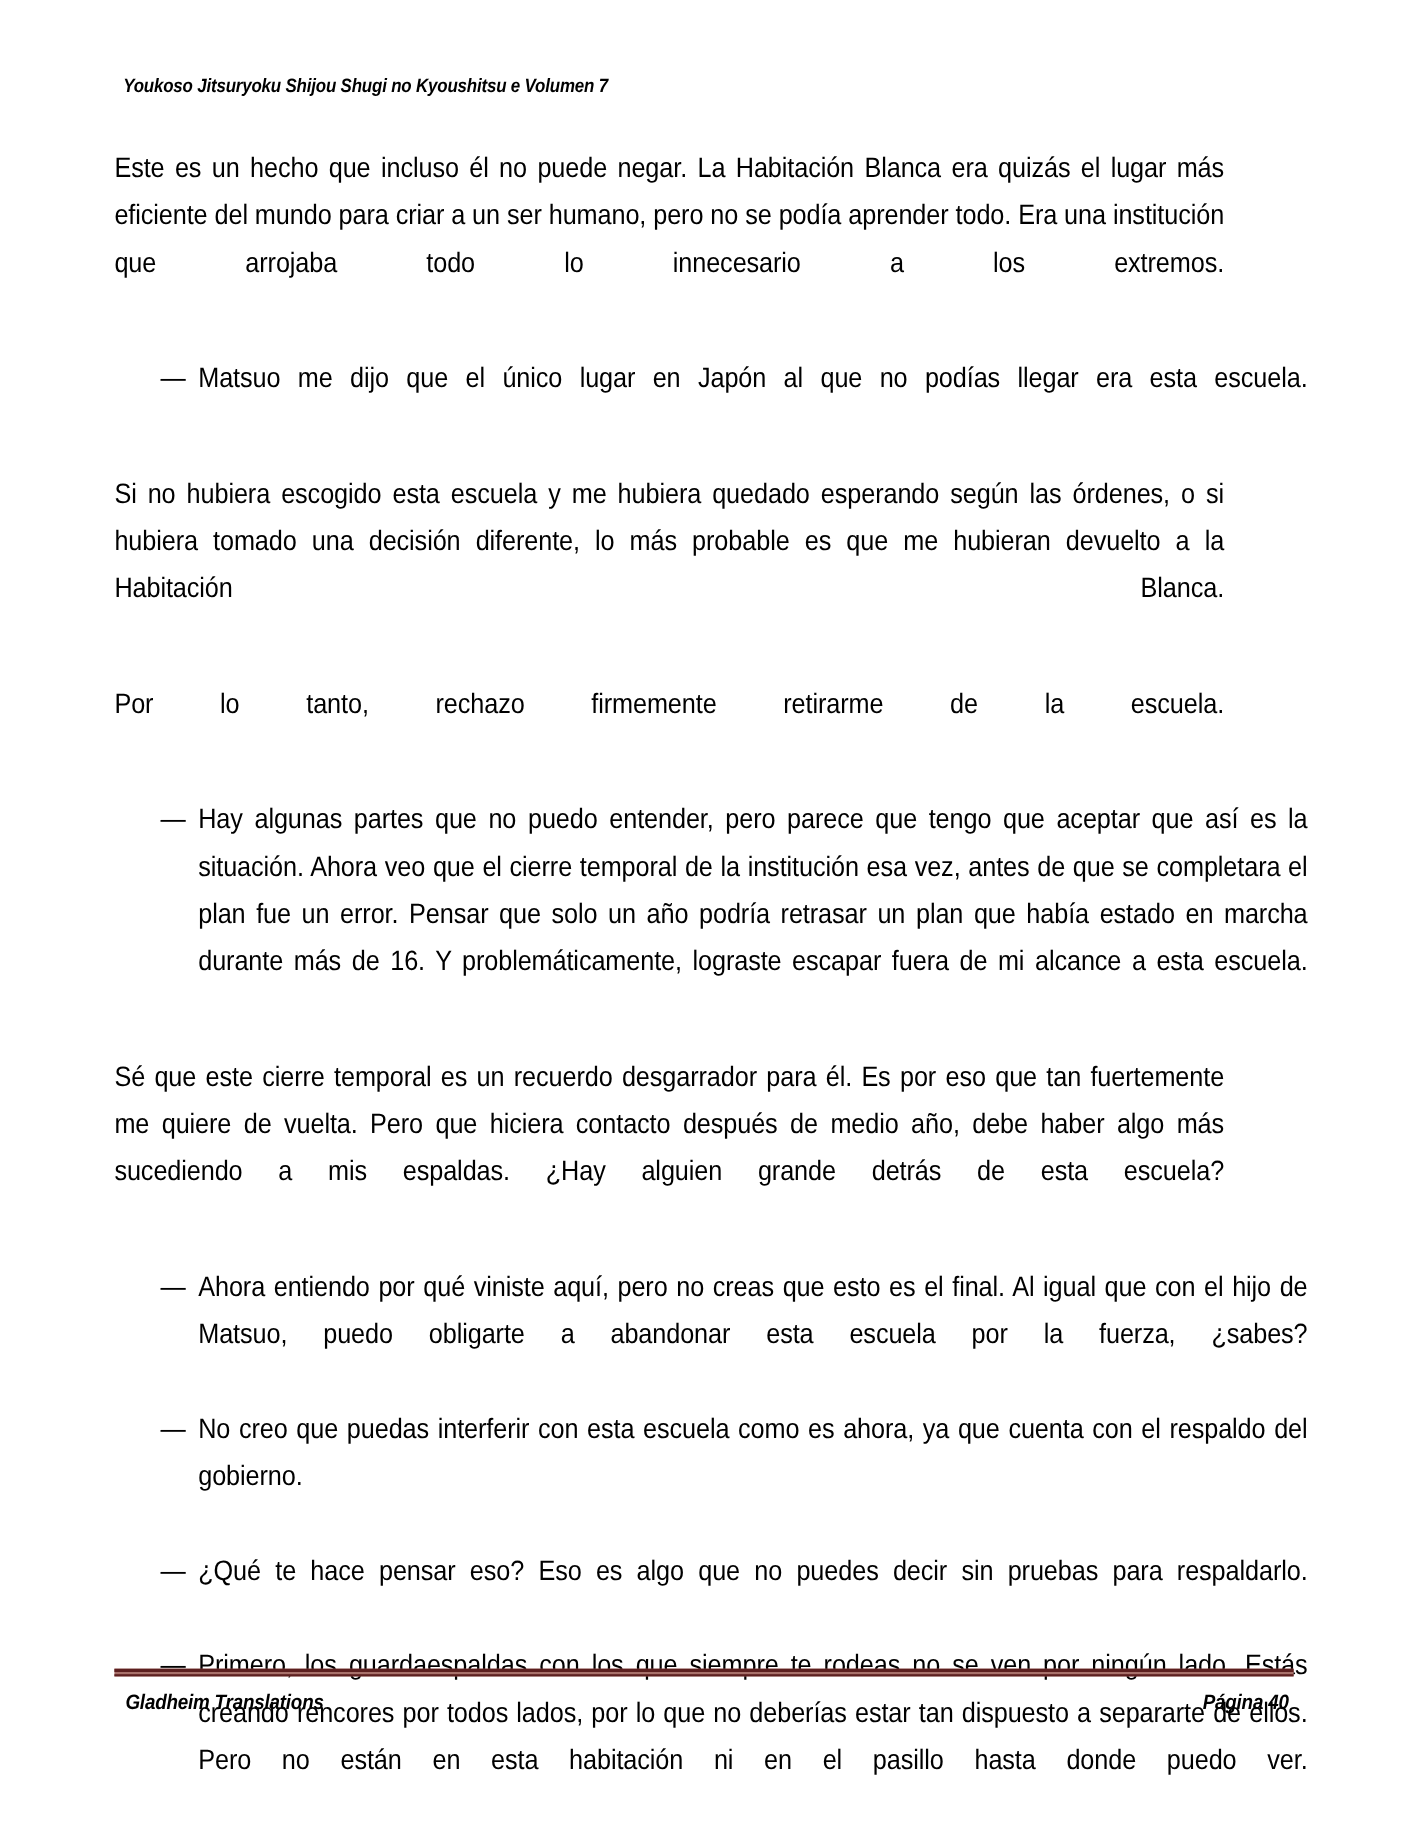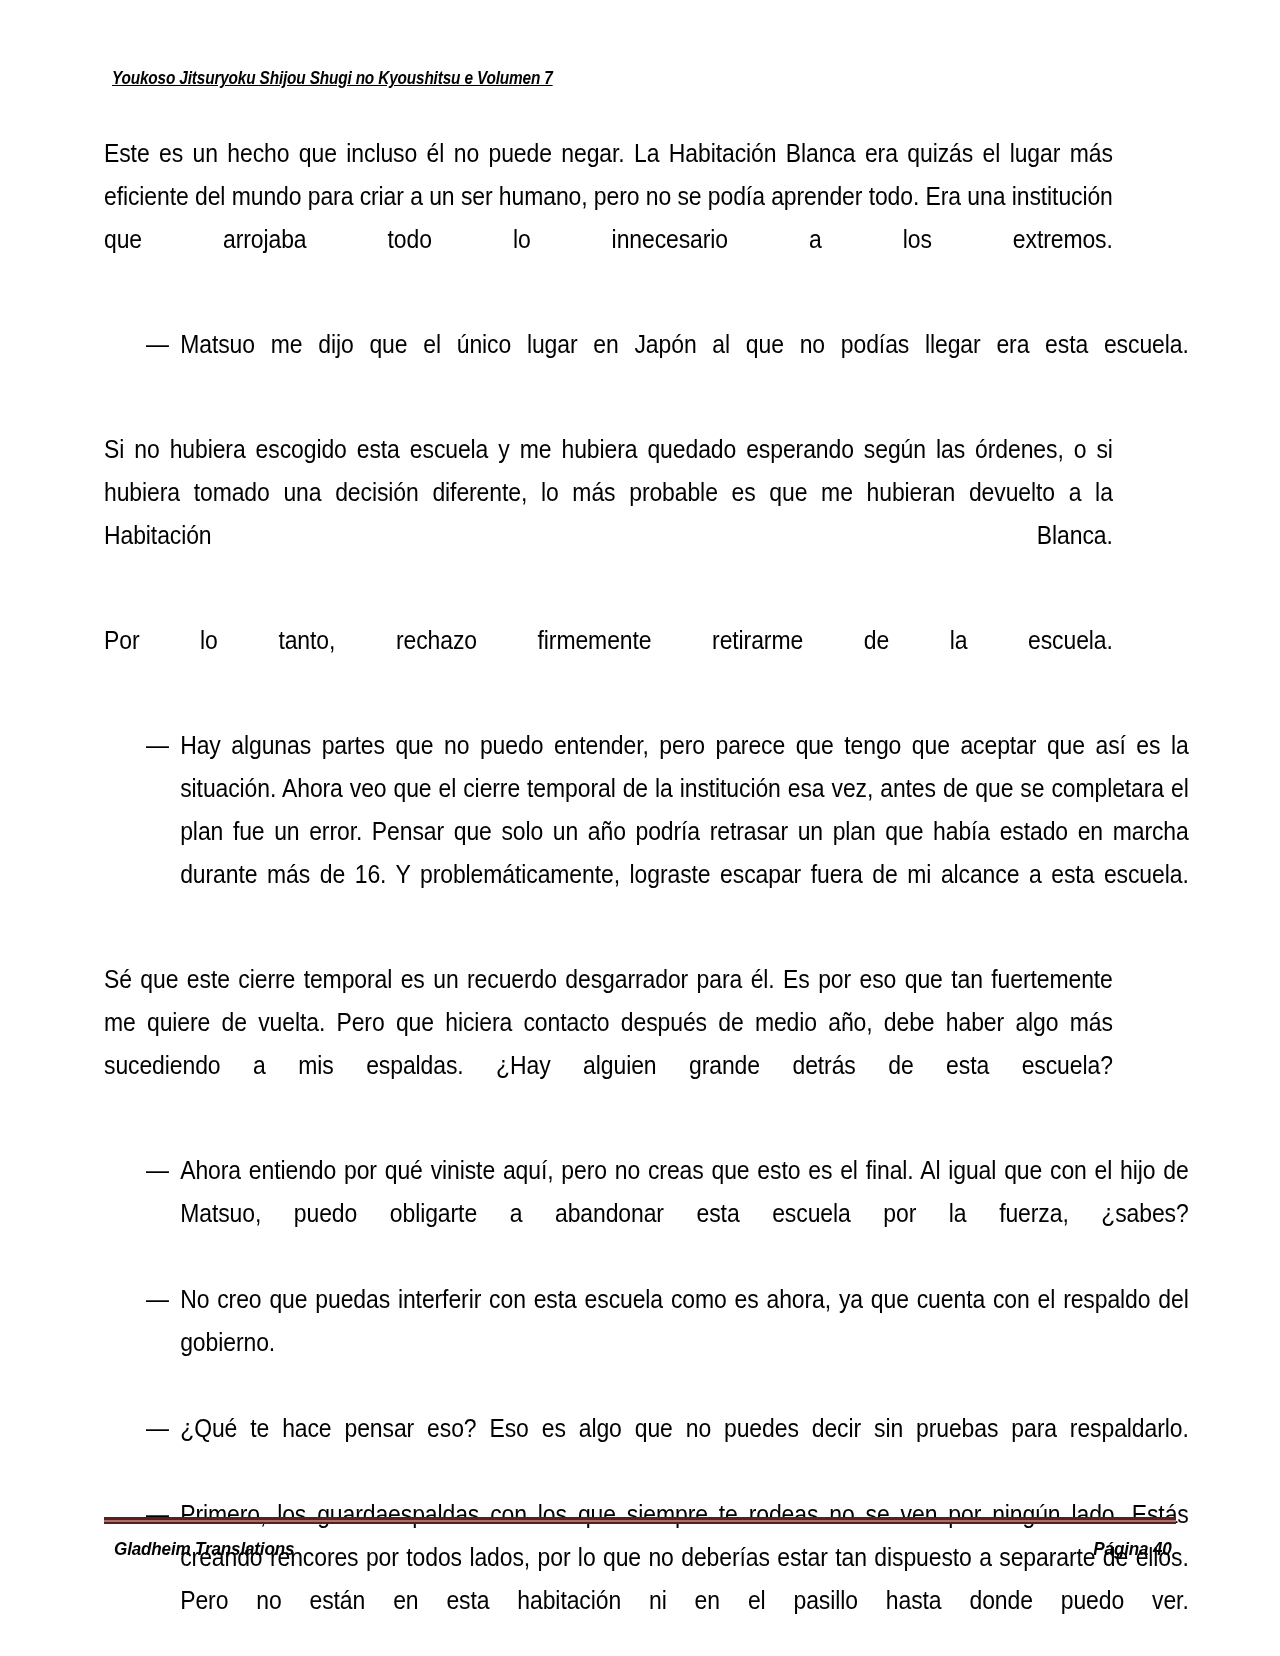--- a/index.html
+++ b/index.html
@@ -19,21 +19,20 @@
     font-family: "Liberation Sans", "DejaVu Sans", sans-serif;
     color: #000000;
   }
 
   
   .page-header {
     position: absolute;
     left: 112px;
     top: 68px;
     width: 1056px;
-    text-decoration: underline;
   }
 
   .header-title {
     font-family: "Liberation Sans", "DejaVu Sans", sans-serif;
     font-style: italic;
     font-weight: bold;
     font-size: 17.5px;
     letter-spacing: -0.2px;
     transform: scaleX(0.88);
     transform-origin: left center;

